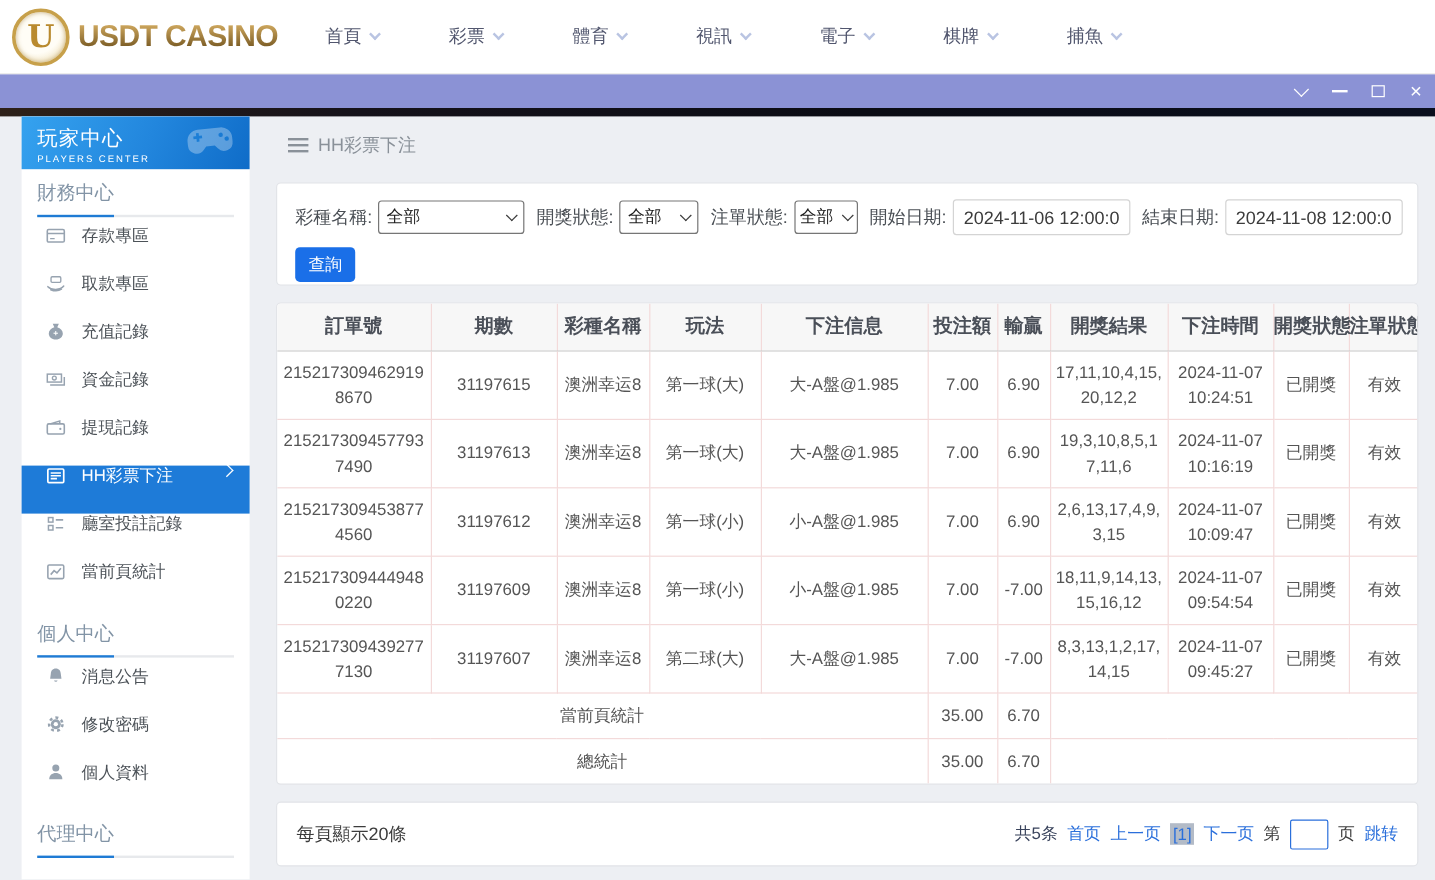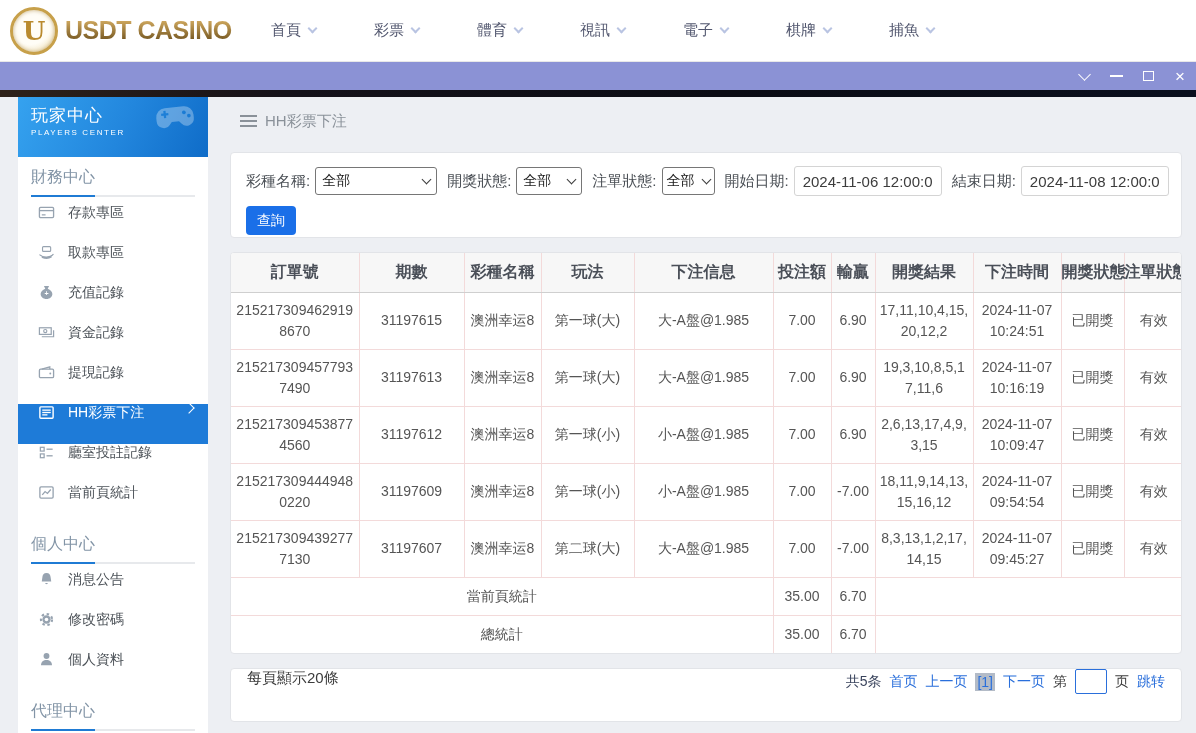--- a/index.html
+++ b/index.html
@@ -18,21 +18,21 @@
 .purplebar{height:28px;background:#8b92d5;display:flex;align-items:center;justify-content:flex-end;padding-right:0}
 .winctl{width:32px;height:28px;display:flex;align-items:center;justify-content:center;color:#fff;cursor:pointer}
 .winctl .chev-down{border-color:#fff;border-width:1.5px;width:9px;height:9px}
 .minbar{width:13px;height:1.5px;background:#fff}
 .maxbox{width:11px;height:10px;border:1.5px solid #fff}
 .closex{font-size:17px;line-height:1;color:#fff}
 .darkstrip{height:7px;background:linear-gradient(90deg,#2e2119,#15121a 25%,#0b0c14 60%,#0a0f1e)}
 
 .content{display:flex;height:636px;padding-left:18px}
 .sidebar{width:190px;background:#fff;flex:none}
-.sb-head{height:60px;background:linear-gradient(115deg,#35a2ef 0%,#2286dd 55%,#0f6cc8 100%);color:#fff;padding:7px 12px 0 13px;position:relative;overflow:hidden}
+.sb-head{height:44px;background:linear-gradient(115deg,#35a2ef 0%,#2286dd 55%,#0f6cc8 100%);color:#fff;padding:7px 12px 0 13px;position:relative;overflow:hidden}
 .sb-title{font-size:17px;letter-spacing:1px}
 .sb-sub{font-size:8px;letter-spacing:1.6px;margin-top:1px}
 .sb-gamepad{position:absolute;right:12px;top:7px;opacity:.3;color:#fff;transform:rotate(-6deg)}
 .sb-section{margin:10px 13px 7px}
 .sb-section-title{color:#8294a6;font-size:16px}
 .sb-section-line{height:2px;margin-top:7px;background:linear-gradient(90deg,#1f7bd4 0,#1f7bd4 39%,#e7e9ec 39%)}
 .menu-item{height:40px;display:flex;align-items:flex-start;padding-left:20px;color:#4c5258;font-size:14px;cursor:pointer;position:relative}
 .mi-icon{width:17px;height:17px;margin-right:13px;color:#97a3b0;display:flex;align-items:center;justify-content:center;flex:none}
 .menu-item.active{background:#1e7bd8;color:#fff}
 .menu-item.active .mi-icon{color:#fff}
@@ -55,21 +55,21 @@
 table{border-collapse:collapse;table-layout:fixed;width:100%}
 th{background:#f7f7f7;font-size:16px;color:#4a4f58;font-weight:bold;height:39px;border-right:1px solid #f3dada;border-bottom:1px solid #cfcfcf;padding:0;white-space:nowrap}
 th:last-child,td:last-child{border-right:none}
 td{font-size:14px;color:#555;text-align:center;border-right:1px solid #f3dada;border-bottom:1px solid #f3dada;padding:4px 3px;line-height:1.5}
 .data-row td{height:57px}
 .c0{word-break:break-all}
 .c7{word-break:break-all}
 .sum-row td{height:38px;font-size:14px}
 tbody tr:last-child td{border-bottom:none}
 
-.footer{margin-top:14px;height:54px;display:flex;justify-content:space-between;align-items:flex-start;padding:0 16px;font-size:15px;color:#3c3c3c}
+.footer{margin-top:14px;height:54px;display:flex;justify-content:space-between;align-items:center;padding:0 16px;font-size:15px;color:#3c3c3c}
 .pager{display:flex;align-items:center;gap:8px;font-size:14px}
 .pager .total{color:#39435c}
 .pager a{color:#2a6fdb;text-decoration:none;cursor:pointer}
 .pager .cur{background:#b3bbc7;color:#2a6fdb;padding:1px 2px}
 .jump{width:32px;height:25px;border:1px solid #2a6fdb;border-radius:2px;font-size:14px;text-align:center;font-family:inherit}
 .jl{color:#3c3c3c}
 </style>
 </head>
 <body>
 

